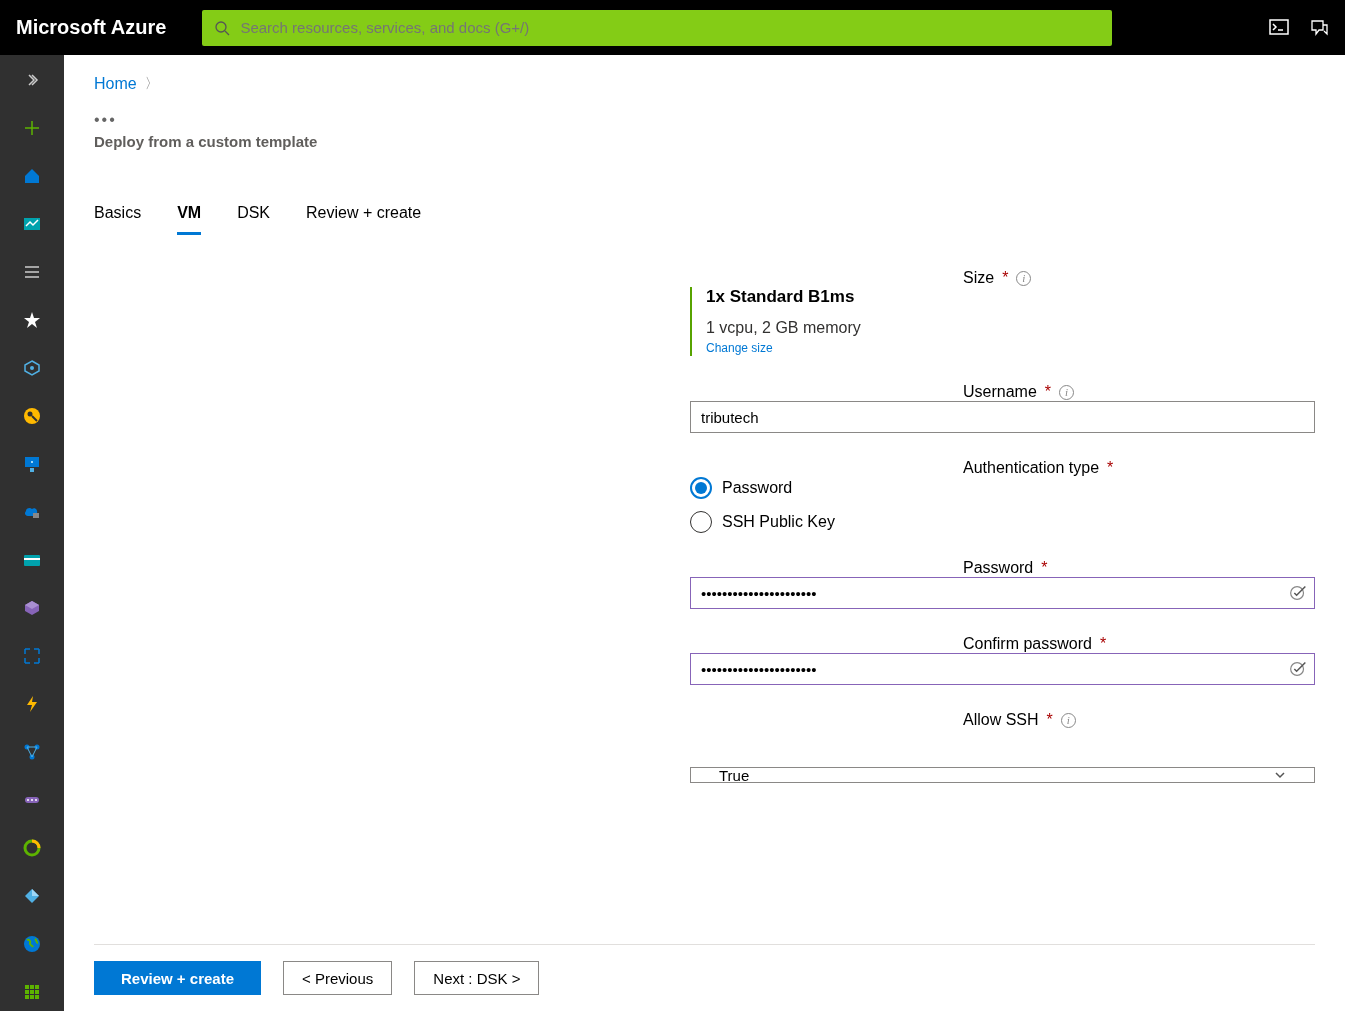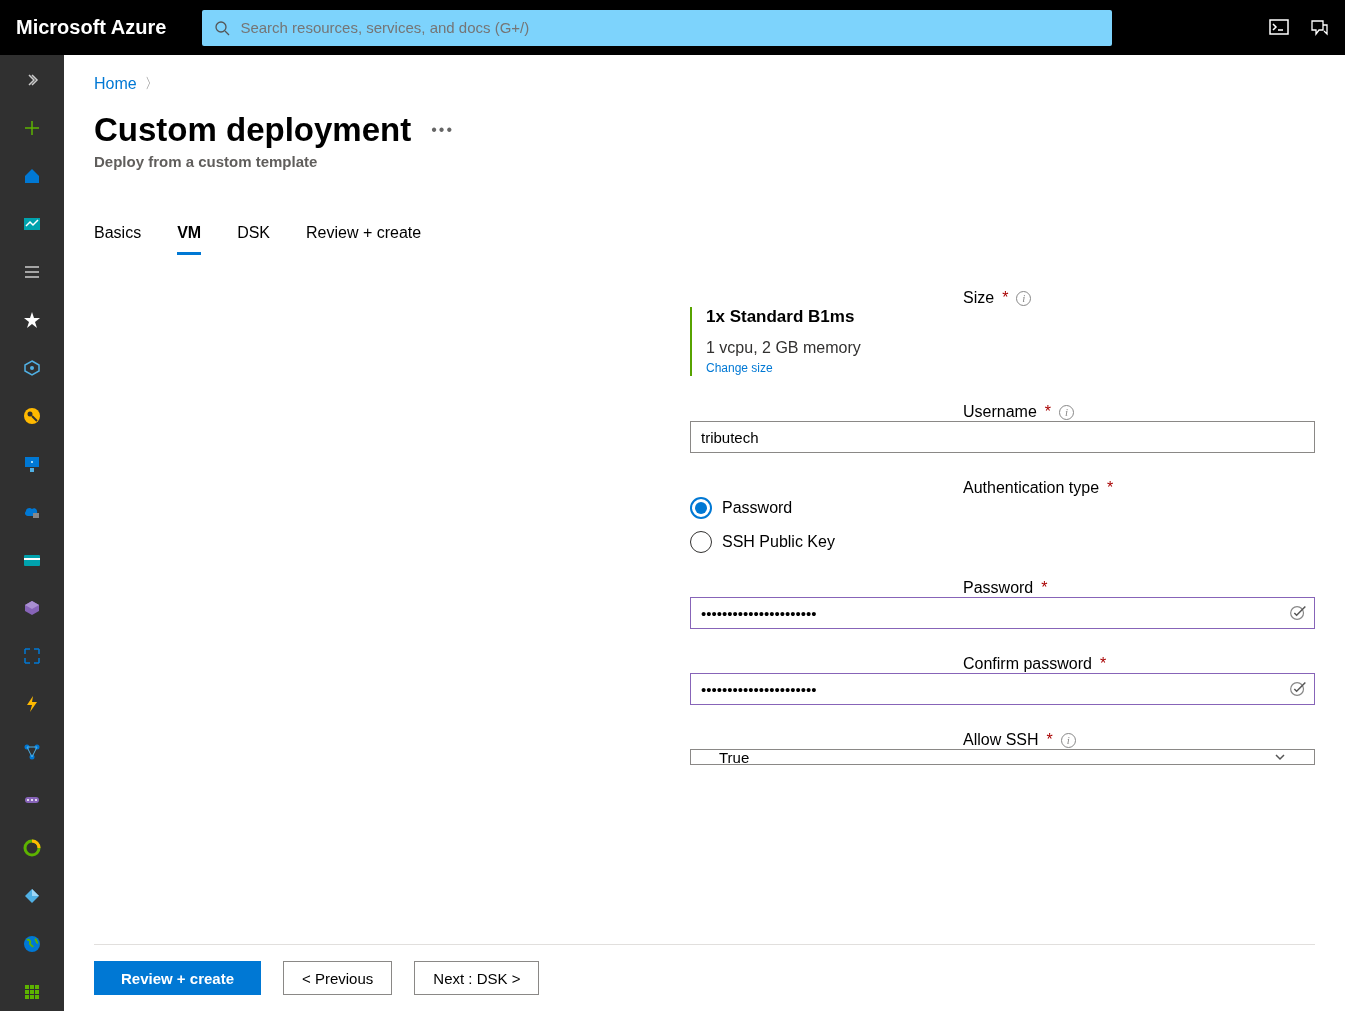--- a/index.html
+++ b/index.html
@@ -1,21 +1,21 @@
 <!DOCTYPE html>
 <html><head>
 <meta charset="utf-8">
 <style>
 * { box-sizing: border-box; margin: 0; padding: 0; font-family: "Segoe UI", -apple-system, sans-serif; }
 body { background: #fff; width: 1345px; height: 1011px; overflow: hidden; }
 
 
 .topbar { height: 55px; background: #000; display: flex; align-items: center; padding: 7px 16px; }
 .logo { color: #fff; font-weight: 600; font-size: 20px; margin-right: 36px; white-space: nowrap; }
-.search-wrap { flex: 1; max-width: 910px; height: 36px; background: #7dd3fc; border-radius: 2px; display: flex; align-items: center; padding: 0 12px; }
+.search-wrap { flex: 1; max-width: 910px; height: 36px; background: #84cc16; border-radius: 2px; display: flex; align-items: center; padding: 0 12px; }
 .search-wrap svg { width: 16px; height: 16px; margin-right: 10px; }
 .search-input { border: none; background: transparent; flex: 1; font-size: 15px; color: #555; outline: none; }
 .topbar-right { margin-left: auto; display: flex; align-items: center; gap: 20px; }
 .topbar-right .ticon { width: 20px; height: 20px; color: #fff; cursor: pointer; }
 
 
 .leftrail { position: absolute; top: 55px; left: 0; bottom: 0; width: 64px; background: #303030; display: flex; flex-direction: column; align-items: center; padding-top: 10px; gap: 18px; }
 .leftrail .ritem { width: 64px; height: 30px; display: flex; align-items: center; justify-content: center; cursor: pointer; }
 .leftrail svg { width: 20px; height: 20px; }
 
@@ -220,21 +220,20 @@
       </svg>
     </div>
 </div>
 
 <div class="main">
   <div class="breadcrumb">
     <a href="#">Home</a>
     <span class="sep">〉</span>
   </div>
   <div class="page-title-row">
-    <h1 class="page-title">Custom deployment</h1>
     <span class="more-dots">•••</span>
   </div>
   <div class="subtitle">Deploy from a custom template</div>
 
   <div class="tabs">
     <div class="tab">Basics</div>
     <div class="tab active">VM</div>
     <div class="tab">DSK</div>
     <div class="tab">Review + create</div>
   </div>
@@ -307,21 +306,21 @@
       </div>
       <div class="field-col pw-wrap">
         <input class="text-input purple" type="text" value="••••••••••••••••••••••" style="">
         <svg class="pw-eye" viewBox="0 0 24 24">
             <circle cx="11" cy="12" r="7" stroke="#888" stroke-width="1.3" fill="none"></circle>
             <path d="M8 12 L10.5 14.5 L20 5" stroke="#555" stroke-width="1.6" fill="none"></path>
           </svg>
       </div>
     </div>
 
-    <div class="form-row" style="margin-top:14px;">
+    <div class="form-row" style="margin-top:14px;gap:38px;">
       <div class="label-col">
         <span>Allow SSH</span>
         <span class="req">*</span>
         <span class="info-icon">i</span>
       </div>
       <div class="field-col">
         <div class="select-input">
           <span>True</span>
           <svg class="chev" viewBox="0 0 12 12">
               <path d="M2 4 L6 8 L10 4" stroke="#555" stroke-width="1.5" fill="none"></path>

